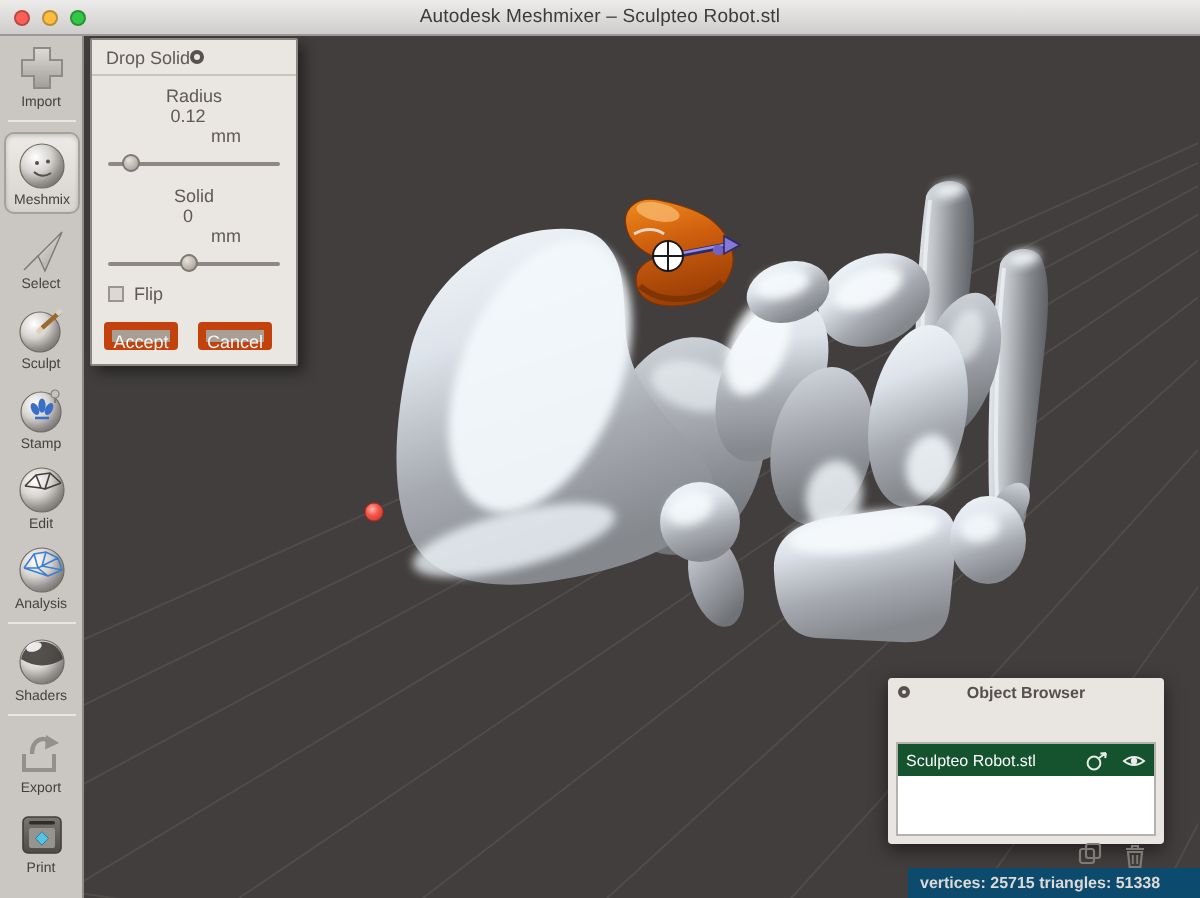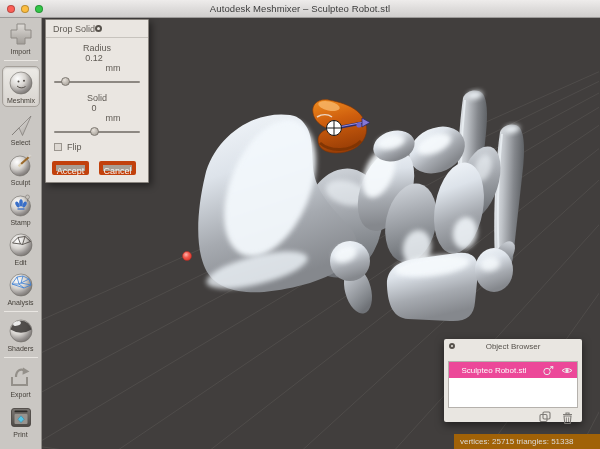--- a/index.html
+++ b/index.html
@@ -47,31 +47,31 @@
     background:radial-gradient(circle at 35% 30%,#e6e1da,#b3ada5 70%,#938d85);border:1px solid #7d7871;}
   .tp-check{display:flex;align-items:center;gap:5px;padding:4px 0 0 8px;}
   .cb{width:8px;height:8px;background:#ddd8d2;border:1px solid #9a958e;display:inline-block;}
   .tp-buttons{display:flex;gap:10px;margin:9px 0 0 6px;}
   .btn{width:37px;height:14px;background:#a89e93;border:4px solid #c2410c;border-radius:2px;color:#f6f4f1;
     font-size:9px;line-height:12px;text-align:center;cursor:pointer;}
 
   
   .ob{position:absolute;left:402px;top:321px;width:138px;height:83px;background:#e9e6e1;border-radius:2px;
     box-shadow:0 3px 9px rgba(0,0,0,.5);font-size:8px;color:#55504a;}
-  .ob-header{height:22px;position:relative;text-align:center;padding-top:3px;}
+  .ob-header{height:32px;position:relative;text-align:center;padding-top:3px;font-weight:bold;}
   .ob-header .donut{position:absolute;left:5px;top:4px;border-width:2px;width:6px;height:6px;}
   .ob-list{margin:0 4px;background:#fff;border:1px solid #b5b1ac;height:47px;overflow:hidden;}
-  .ob-row{height:16px;background:#ec4899;display:flex;align-items:center;padding:0 4px;color:#fdfdfd;gap:7px;text-align:center;}
+  .ob-row{height:16px;background:#14532d;display:flex;align-items:center;padding:0 4px;color:#fdfdfd;gap:7px;}
   .ob-name{flex:1;white-space:nowrap;overflow:hidden;}
   .ob-ic{display:inline-flex;align-items:center;cursor:pointer;}
   .ob-footer{height:18px;display:flex;justify-content:flex-end;align-items:center;gap:11px;padding-right:9px;}
 
   
-  .status{position:absolute;right:0;bottom:0;width:146px;height:15px;background:#a16207;color:#dcdad6;
-    font-size:8px;line-height:15px;padding-left:6px;}
+  .status{position:absolute;right:0;bottom:0;width:146px;height:15px;background:#0c4a6e;color:#dcdad6;
+    font-size:8px;line-height:15px;padding-left:6px;font-weight:bold;}
 </style>
 </head>
 <body>
 
 <svg width="0" height="0" style="position:absolute" aria-hidden="true">
   <defs>
     <radialGradient id="sphereIcon" cx="35%" cy="30%" r="80%">
       <stop offset="0" stop-color="#ffffff"></stop>
         <stop offset="0.45" stop-color="#d6d3cf"></stop>
       <stop offset="0.75" stop-color="#969290"></stop>

